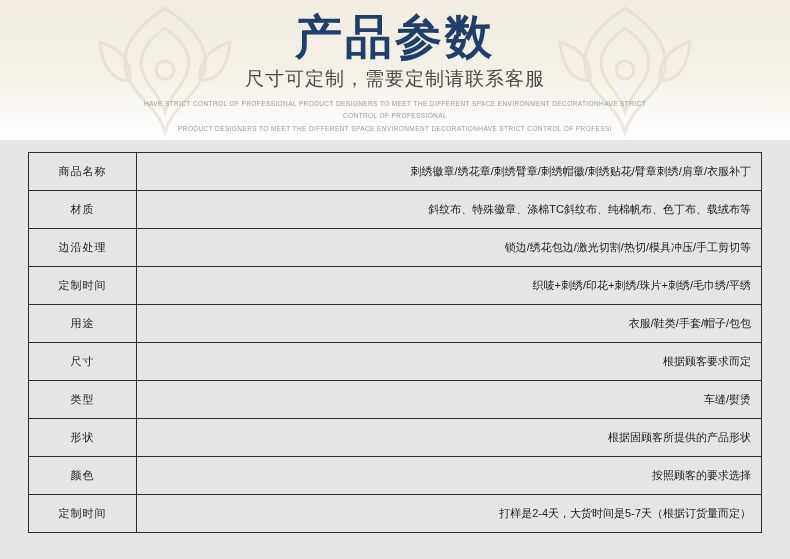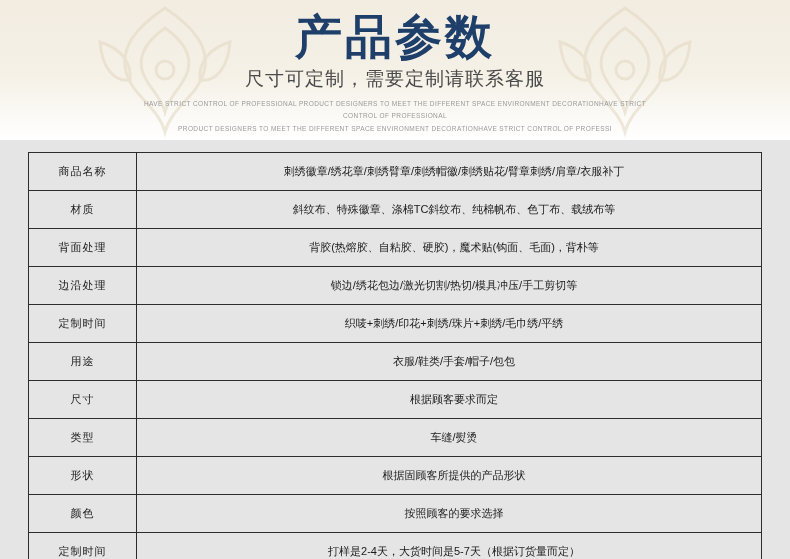--- a/index.html
+++ b/index.html
@@ -86,21 +86,21 @@
     vertical-align: middle;
     white-space: nowrap;
     overflow: hidden;
   }
   table.spec td.key {
     width: 108px;
     text-align: center;
     letter-spacing: 1px;
   }
   table.spec td.val {
-    text-align: center;
+    text-align: right;
     padding-left: 20px;
   }
 </style>
 </head>
 <body>
 
 <div id="page">
 
   <div class="banner">
 
@@ -137,24 +137,20 @@
       <tbody>
         <tr>
           <td class="key">商品名称</td>
           <td class="val">刺绣徽章/绣花章/刺绣臂章/刺绣帽徽/刺绣贴花/臂章刺绣/肩章/衣服补丁</td>
         </tr>
         <tr>
           <td class="key">材质</td>
           <td class="val">斜纹布、特殊徽章、涤棉TC斜纹布、纯棉帆布、色丁布、载绒布等</td>
         </tr>
         <tr>
-          <td class="key">背面处理</td>
-          <td class="val">背胶(热熔胶、自粘胶、硬胶)，魔术贴(钩面、毛面)，背朴等</td>
-        </tr>
-        <tr>
           <td class="key">边沿处理</td>
           <td class="val">锁边/绣花包边/激光切割/热切/模具冲压/手工剪切等</td>
         </tr>
         <tr>
           <td class="key">定制时间</td>
           <td class="val">织唛+刺绣/印花+刺绣/珠片+刺绣/毛巾绣/平绣</td>
         </tr>
         <tr>
           <td class="key">用途</td>
           <td class="val">衣服/鞋类/手套/帽子/包包</td>

